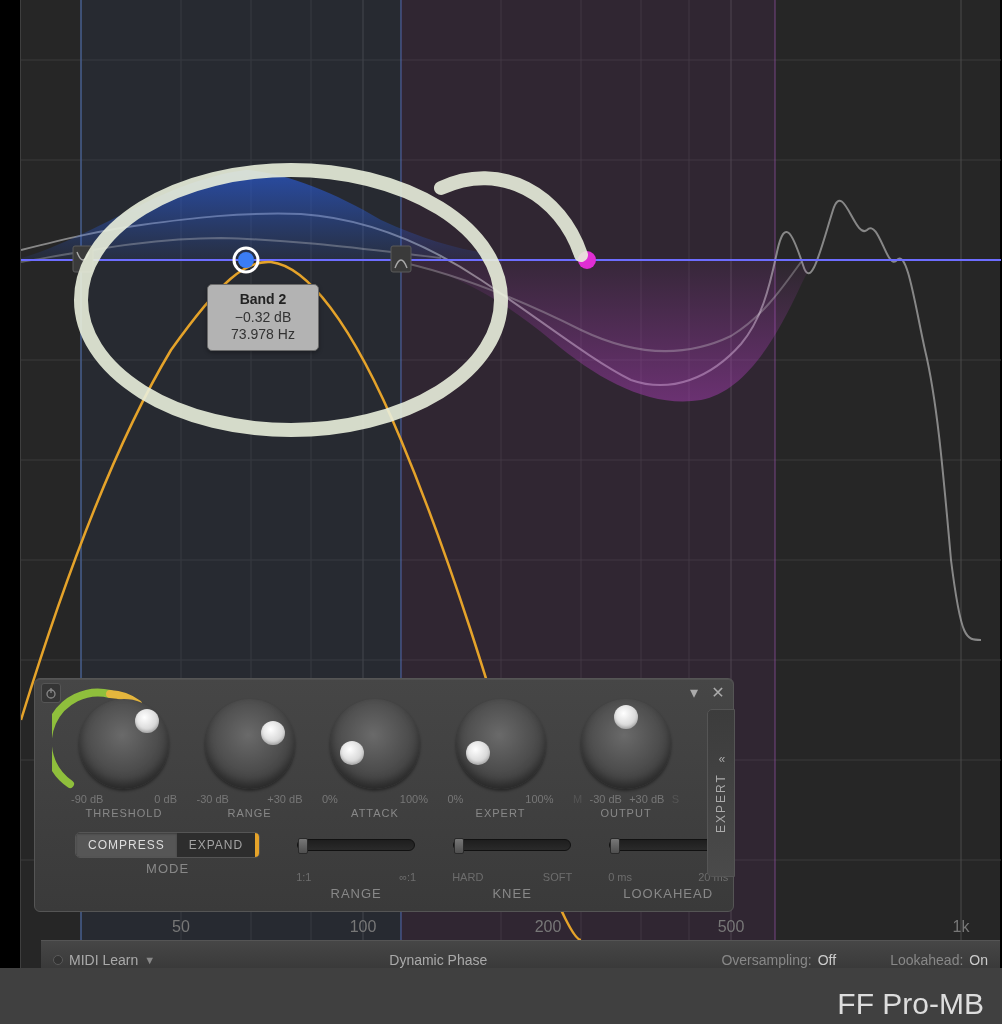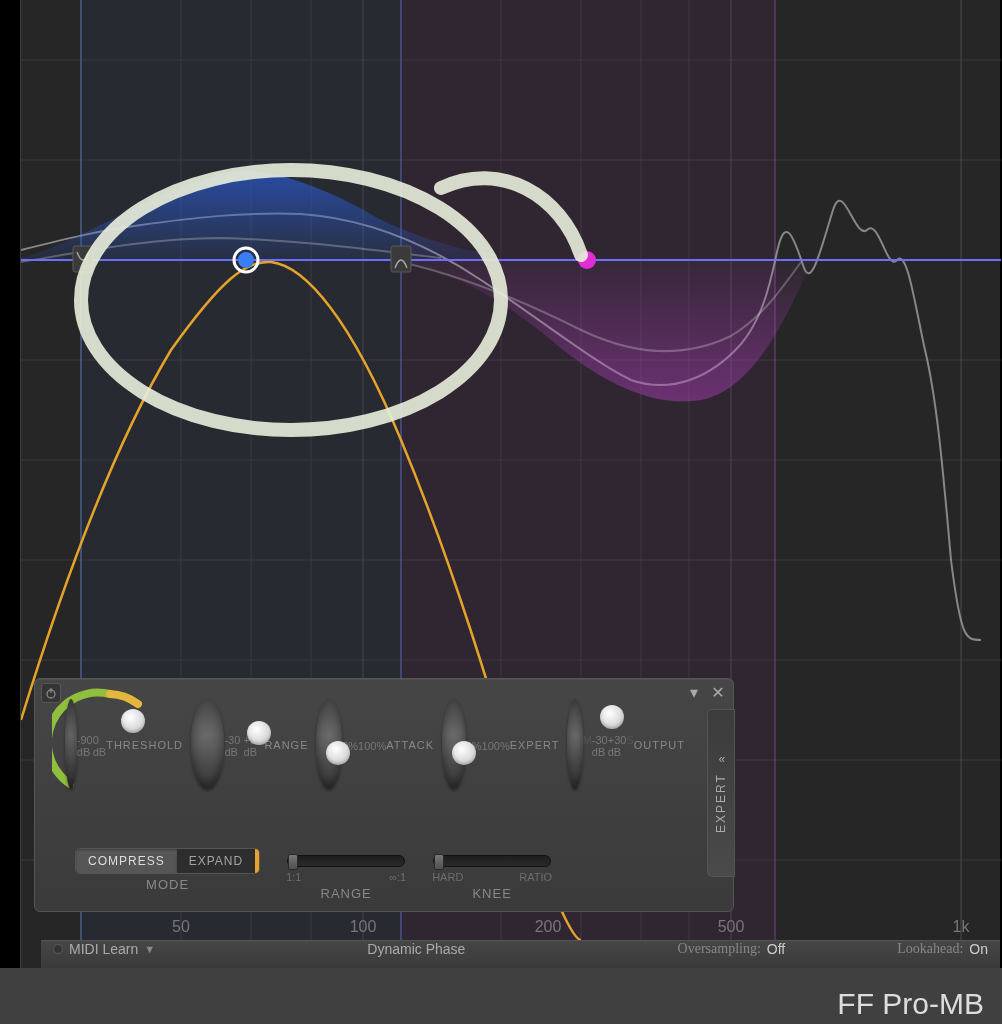--- a/index.html
+++ b/index.html
@@ -56,85 +56,85 @@
   }
   .panel .power svg { width:12px; height:12px; }
   .panel .top-icons {
     position: absolute; right: 6px; top: 4px; display: flex; gap: 6px;
   }
   .panel .top-icons div {
     width: 18px; height: 18px; color: #aaa; display:flex; align-items:center; justify-content:center; cursor:pointer;
   }
 
   .knob-row { position:absolute; left:30px; top:20px; right:48px; display:flex; justify-content:space-between; }
-  .knob-slot { width:118px; display:flex; flex-direction:row; align-items:center; position:relative; }
+  .knob-slot { width:118px; display:flex; flex-direction:column; align-items:center; position:relative; }
   .knob {
     width: 90px; height: 90px; border-radius: 50%;
     background: radial-gradient(circle at 48% 40%, #6a6a6a, #4a4a4a 55%, #3a3a3a);
     box-shadow: inset 0 -6px 10px rgba(0,0,0,0.4), 0 2px 3px rgba(0,0,0,0.4);
     position: relative;
   }
   .knob .cap {
     position:absolute; width:24px; height:24px; border-radius:50%;
     background: radial-gradient(circle at 40% 35%, #fff, #bdbdbd);
     box-shadow: inset 0 -2px 3px rgba(0,0,0,0.2);
   }
   .knob-range {
     display:flex; justify-content:space-between; width:106px;
     font-size:11px; color:#777; margin-top:4px;
   }
   .knob-label { font-size:11px; color:#888; letter-spacing:1px; margin-top:2px; font-weight:500; }
   .knob-arc { position:absolute; left:-13px; top:-13px; width:116px; height:116px; pointer-events:none; }
 
-  .bottom-row { position:absolute; left:40px; bottom:10px; right:30px; display:flex; gap:26px; }
+  .bottom-row { position:absolute; left:40px; bottom:10px; right:30px; display:flex; gap:36px; }
   .bottom-slot { display:flex; flex-direction:column; align-items:center; }
   .seg {
     display:flex; border:1px solid #555; border-radius:5px; overflow:hidden;
     background:#2d2d2d; height:26px;
   }
   .seg button {
     background:transparent; color:#a3a3a3; border:none; font-size:12px;
     padding:0 12px; letter-spacing:1px; cursor:pointer; font-weight:500;
   }
   .seg button.active { background:#565656; color:#ddd; box-shadow: inset 0 1px 2px rgba(0,0,0,0.3); }
   .seg .indicator { width:4px; background:#e5a32a; }
   .slider-track {
     width:118px; height:12px; border-radius:6px;
     background:linear-gradient(#1e1e1e,#2a2a2a);
     border:1px solid #111; position:relative; margin-top:7px;
   }
   .slider-track .thumb {
     position:absolute; top:-2px; width:10px; height:16px; border-radius:2px;
     background:linear-gradient(#777,#4f4f4f); border:1px solid #2a2a2a;
   }
-  .slider-range { display:flex; justify-content:space-between; width:120px; font-size:11px; color:#6d6d6d; margin-top:4px; }
+  .slider-range { display:flex; justify-content:space-between; width:120px; font-size:11px; color:#6d6d6d; margin-top:20px; }
   .sm-label { font-size:13px; color:#888; letter-spacing:1px; margin-top:3px; font-weight:500; }
 
   .expert-tab {
     position:absolute; right:-2px; top:30px; width:28px; height:168px;
     background:linear-gradient(#4a4a4a,#3c3c3c);
     border:1px solid #555; border-radius:0 5px 5px 0;
     display:flex; align-items:center; justify-content:center;
     writing-mode: vertical-rl; transform: rotate(180deg);
     color:#aaa; font-size:12px; letter-spacing:2px; cursor:pointer;
   }
   .expert-tab span.chev { writing-mode:horizontal-tb; transform:none; margin-top:6px; font-size:12px; }
 
   
   .footer {
     position:absolute; left:20px; right:0; top:940px; height:28px;
     background:linear-gradient(#464646,#3a3a3a);
-    border-top:1px solid #555; display:flex; align-items:flex-start;
-    font-size:14px; color:#aaa; padding:0 12px; gap:36px;
+    border-top:1px solid #555; display:flex; align-items:flex-end;
+    font-size:14px; color:#aaa; padding:0 12px; gap:7px;
   }
   .footer .led { width:10px; height:10px; border-radius:50%; background:#333; border:1px solid #5a5a5a; margin-right:6px; }
   .footer .item { display:flex; align-items:center; }
   .footer .small-chev { font-size:11px; color:#888; margin-left:6px; }
   .footer .spacer { flex:1; }
-  .footer .k { color:#888;font-family:Liberation Serif, serif; }
+  .footer .k { color:#888; }
   .footer .v { color:#ccc; margin-left:6px; }
 
   
   .product-label {
     position:absolute; left:0; right:0; top:968px; height:71px;
     background:#404040; color:#ddd; font-size:30px;
     display:flex; align-items:center; justify-content:flex-end;
     padding-right:18px; font-weight:300;
   }
 </style>
@@ -240,20 +240,25 @@
       </g>
 
       <text class="freq-label" x="160" y="932">50</text>
       <text class="freq-label" x="342" y="932">100</text>
       <text class="freq-label" x="527" y="932">200</text>
       <text class="freq-label" x="710" y="932">500</text>
       <text class="freq-label" x="940" y="932">1k</text>
     </svg>
 
     
+    <div class="tooltip">
+      <div class="tt-title">Band 2</div>
+      <div class="tt-db">−0.32 dB</div>
+      <div class="tt-hz">73.978 Hz</div>
+    </div>
   </div>
 
   <div class="panel">
     <div class="power">
       <svg viewBox="0 0 12 12">
           <circle cx="6" cy="7" r="4" fill="none" stroke="#888" stroke-width="1.3"></circle>
           <line x1="6" y1="1" x2="6" y2="6" stroke="#888" stroke-width="1.3"></line>
         </svg>
     </div>
     <div class="top-icons">
@@ -343,23 +348,33 @@
             <span>∞:1</span>
           </div>
         <div class="sm-label">RANGE</div>
       </div>
       <div class="bottom-slot">
         <div class="slider-track">
             <div class="thumb" style="left:0px;"></div>
           </div>
         <div class="slider-range">
             <span>HARD</span>
-            <span>RATIO</span>
+            <span>SOFT</span>
           </div>
         <div class="sm-label">KNEE</div>
+      </div>
+      <div class="bottom-slot">
+        <div class="slider-track">
+            <div class="thumb" style="left:0px;"></div>
+          </div>
+        <div class="slider-range">
+            <span>0 ms</span>
+            <span>20 ms</span>
+          </div>
+        <div class="sm-label">LOOKAHEAD</div>
       </div>
     </div>
 
     <div class="expert-tab">
       <span>EXPERT</span>
         <span class="chev">»</span>
     </div>
   </div>
 
   <div class="footer">

